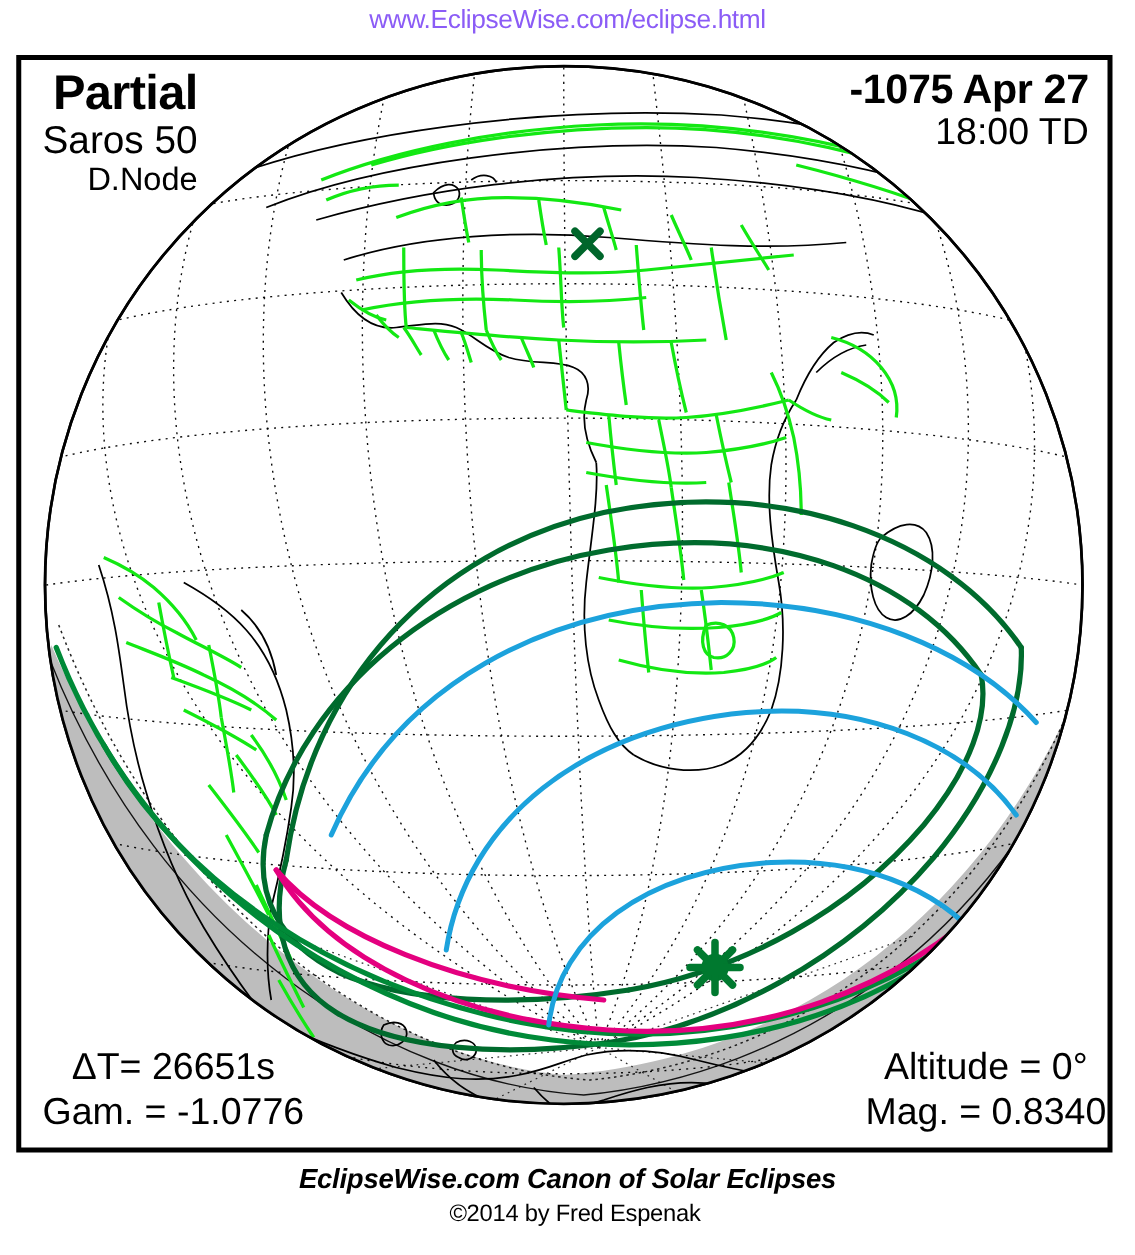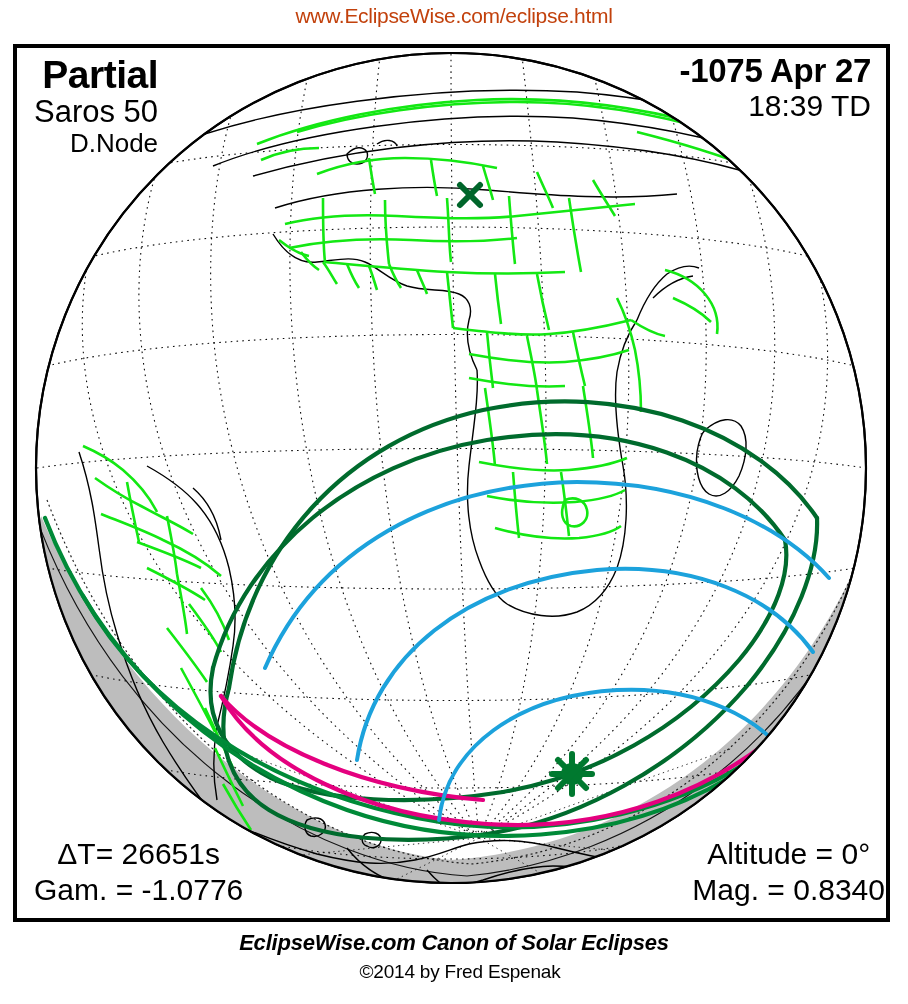--- a/index.html
+++ b/index.html
@@ -24,21 +24,21 @@
   }
   .url-header {
     position: absolute;
     top: 4px;
     left: 0;
     width: 908px;
     text-align: center;
     font-size: 21px;
     font-family: "Liberation Sans", sans-serif;
     letter-spacing: -0.3px;
-    color: #c2410c;
+    color: #8b5cf6;
   }
   .map-frame {
     position: absolute;
     left: 13px;
     top: 44px;
     width: 877px;
     height: 878px;
     border: 4px solid #000000;
     box-sizing: border-box;
     background: #ffffff;
@@ -418,21 +418,21 @@
       </svg>
 
       <div class="corner tl">
         <span class="eclipse-type">Partial</span>
         <span class="saros-line">Saros  50</span>
         <span class="node-line">D.Node</span>
       </div>
 
       <div class="corner tr">
         <span class="eclipse-date">-1075 Apr 27</span>
-        <span class="time-line">18:39 TD</span>
+        <span class="time-line">18:00 TD</span>
       </div>
 
       <div class="corner bl">
         <span class="stat-line">ΔT=  26651s</span>
         <span class="stat-line">Gam. = -1.0776</span>
       </div>
 
       <div class="corner br">
         <span class="stat-line">Altitude =  0°</span>
         <span class="stat-line">Mag. = 0.8340</span>

